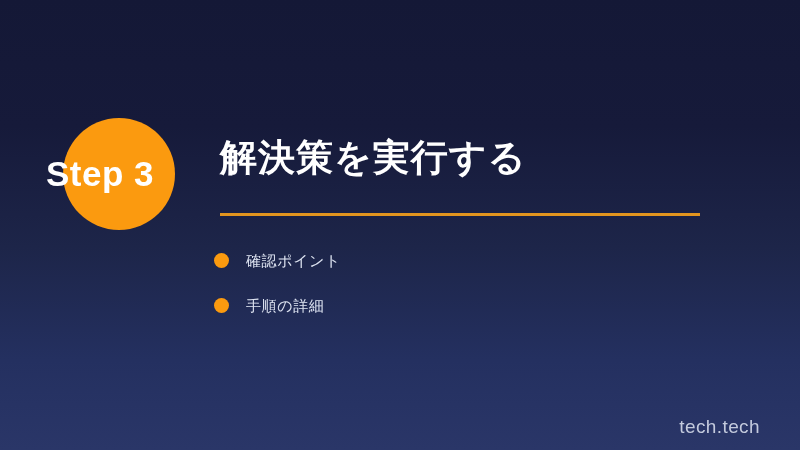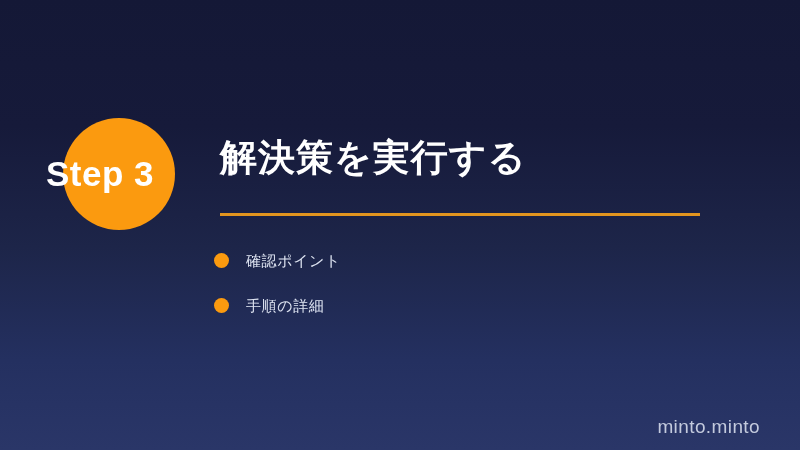--- a/index.html
+++ b/index.html
@@ -128,15 +128,15 @@
     <li class="bullet-item">
       <span class="bullet-dot"></span>
       <span class="bullet-text">確認ポイント</span>
     </li>
     <li class="bullet-item">
       <span class="bullet-dot"></span>
       <span class="bullet-text">手順の詳細</span>
     </li>
   </ul>
 
-  <div class="footer-brand">minto.minto</div>
+  <div class="footer-brand">tech.tech</div>
 
 </div>
 
 </body></html>

